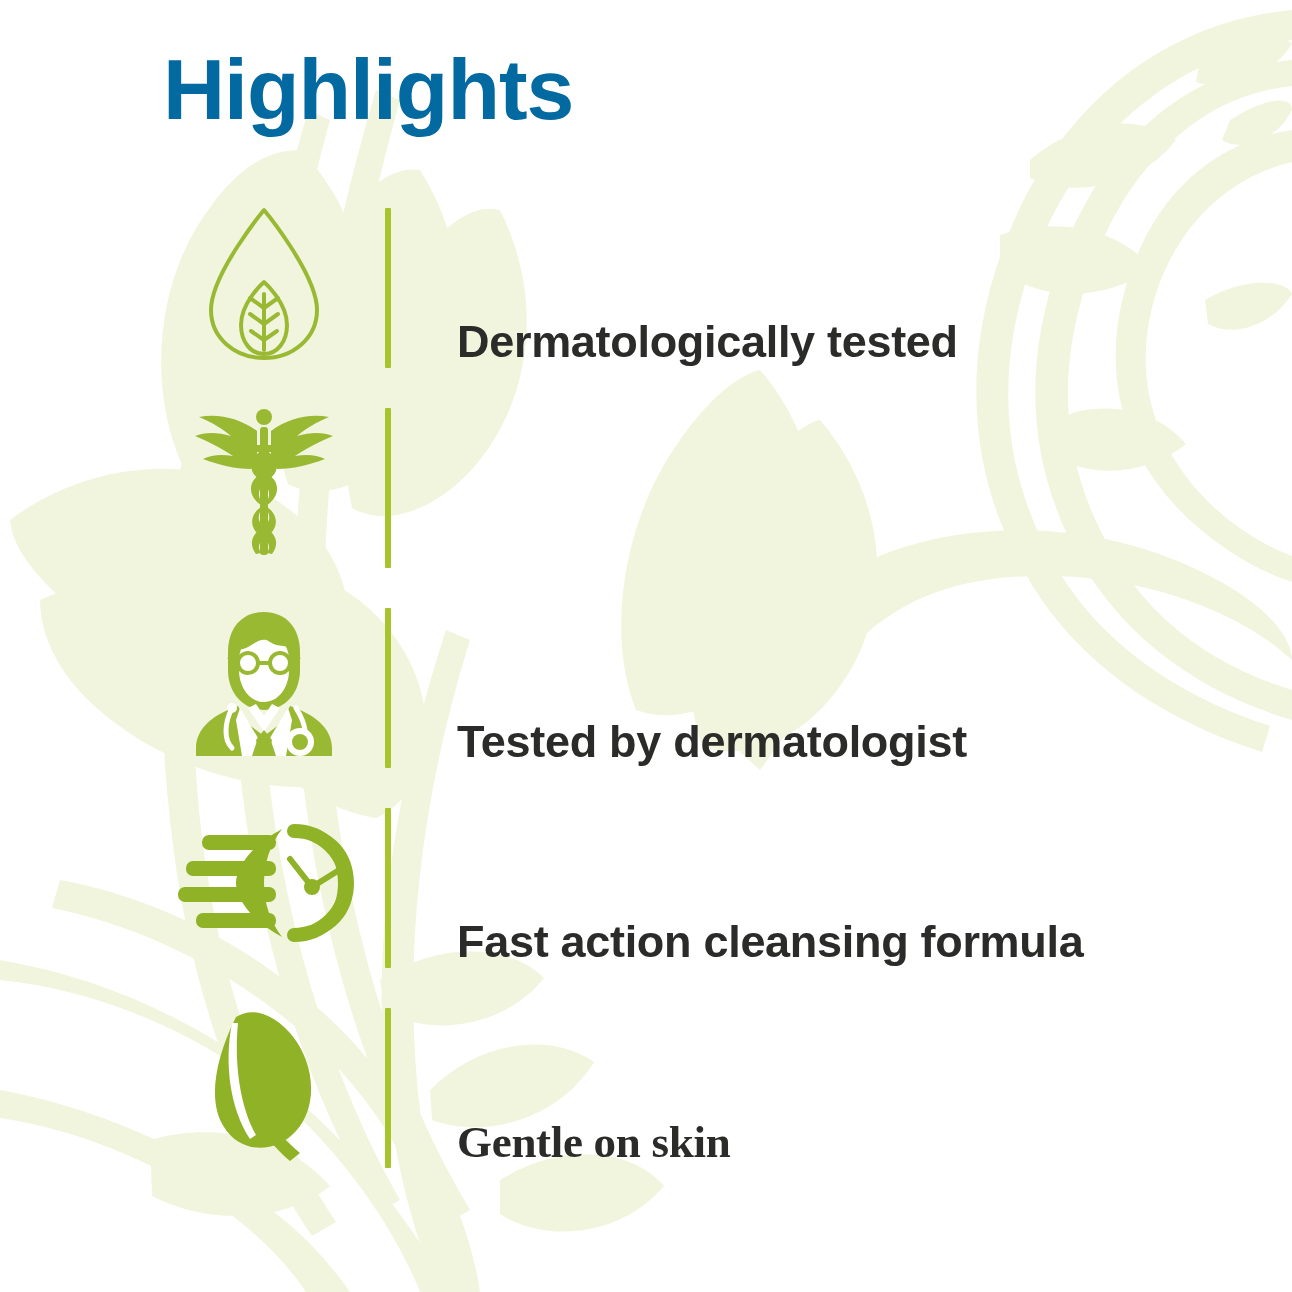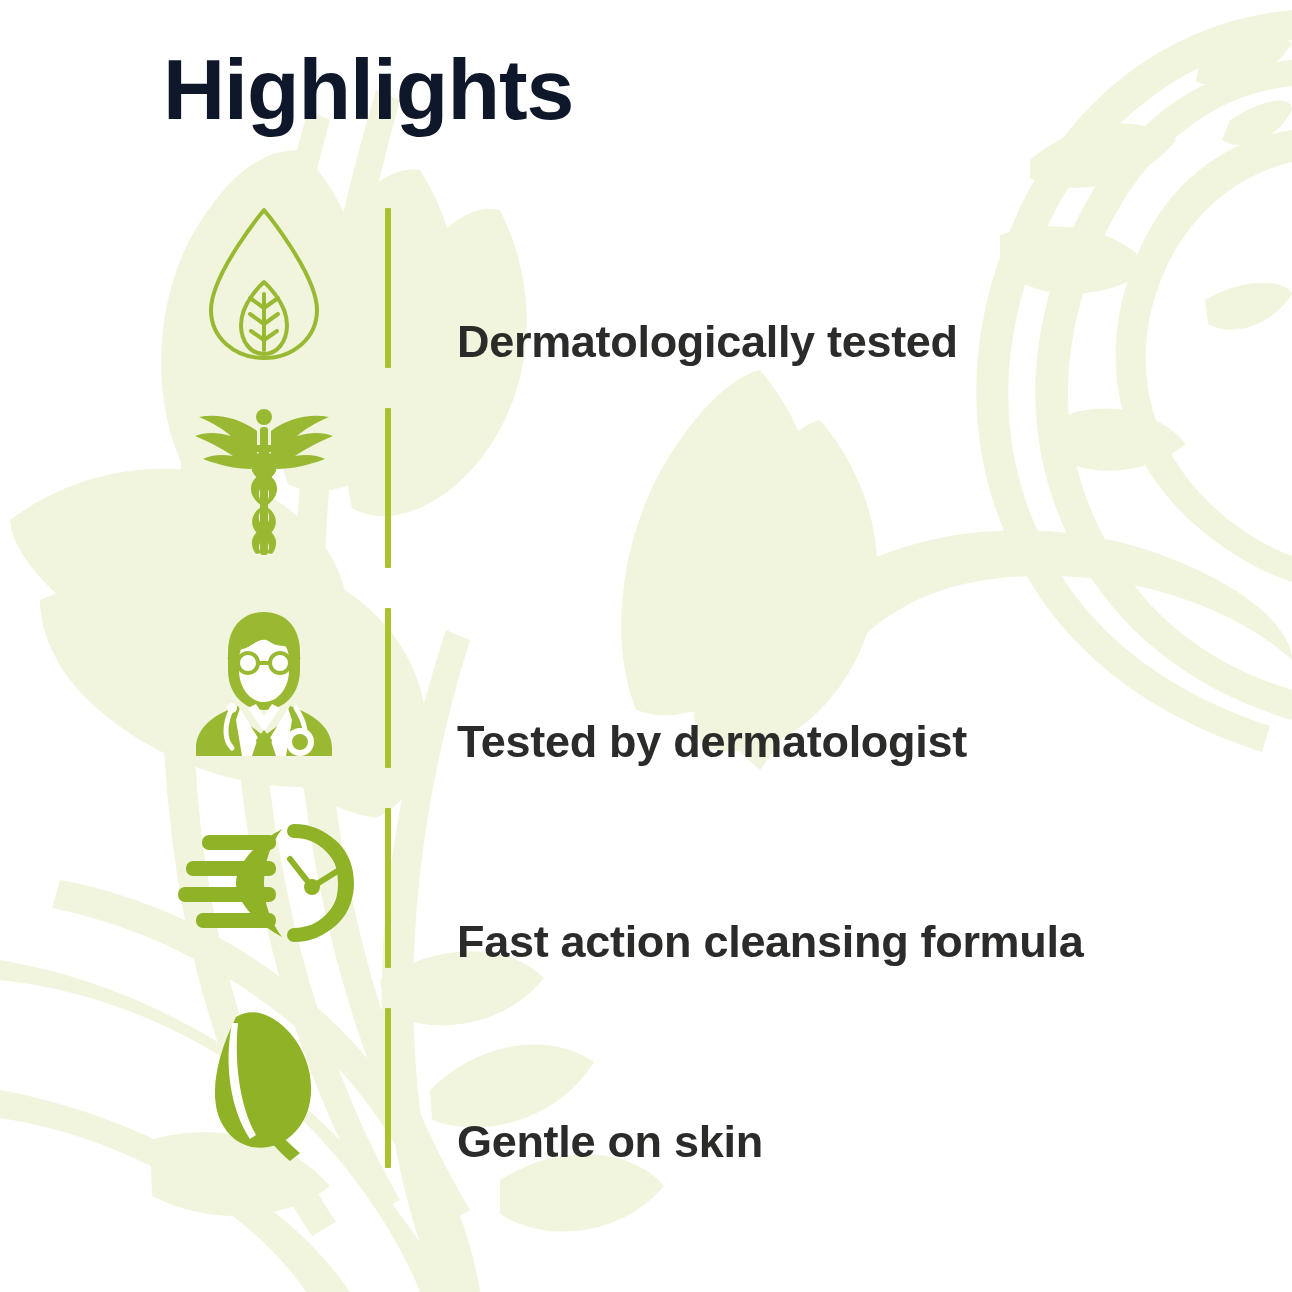--- a/index.html
+++ b/index.html
@@ -23,39 +23,39 @@
     z-index:0;
   }
   
   #title{
     position:absolute;
     left:163px;top:46px;
     font-size:86px;
     font-weight:bold;
     letter-spacing:-1px;
     line-height:1;
-    color:#0f172a;
+    color:#0369a1;
     z-index:3;
     white-space:nowrap;
   }
   
   .row{
     position:absolute;
     left:166px;
     width:1120px;
     height:200px;
     display:flex;
     align-items:flex-end;
     z-index:3;
   }
   #row-0{top:168px;}
   #row-1{top:368px;}
   #row-2{top:568px;}
   #row-3{top:768px;}
-  #row-4{top:968px;}
+  #row-4{top:968px;font-family:Liberation Serif, serif;}
 
   .icon-cell{
     width:195px;
     height:170px;
     display:flex;
     align-items:center;
     justify-content:center;
     flex:0 0 195px;
   }
   .icon-cell svg{display:block;}

